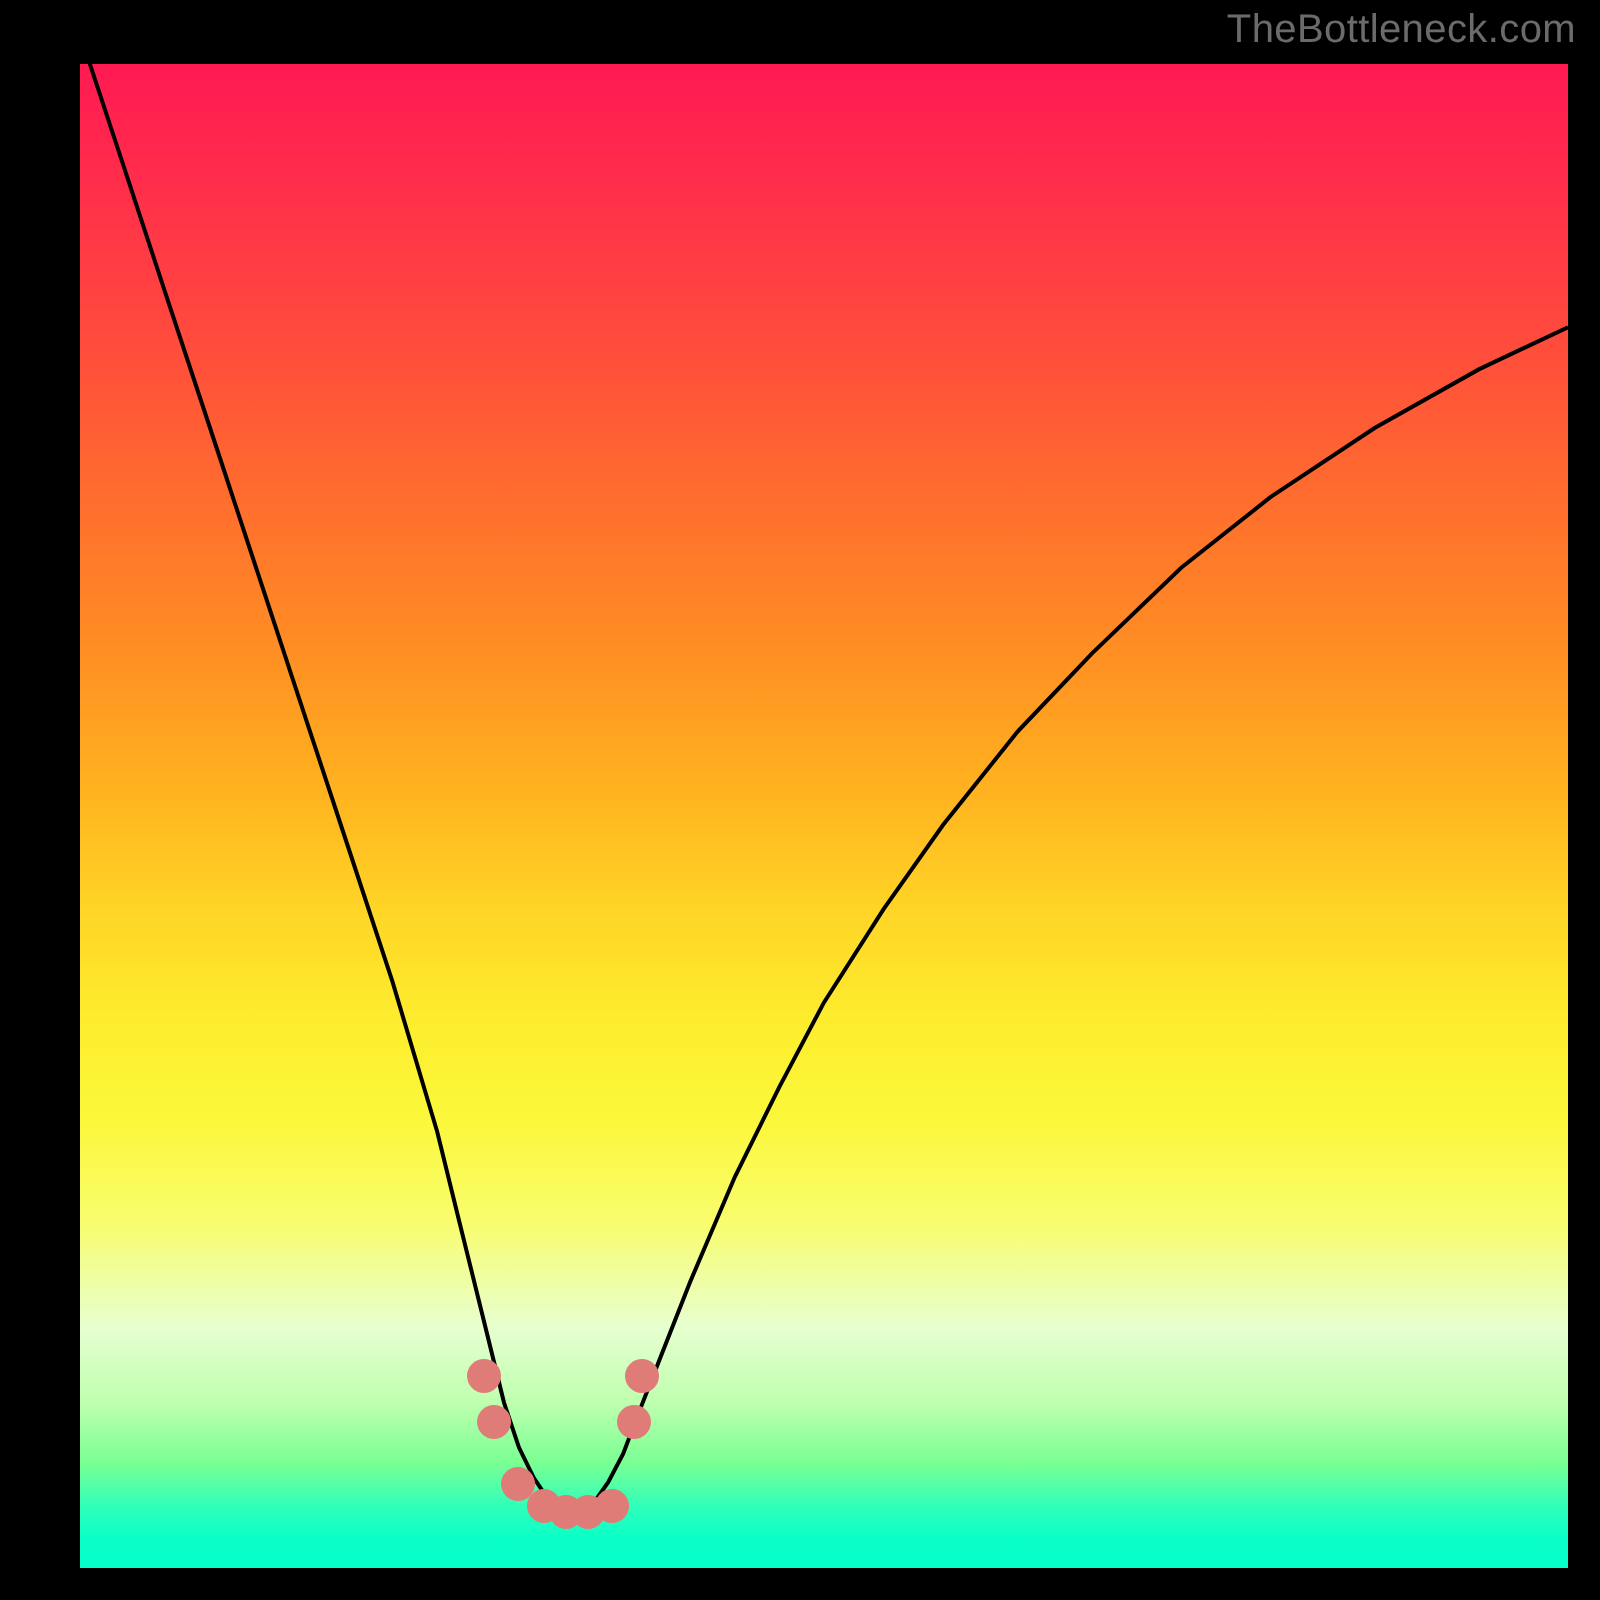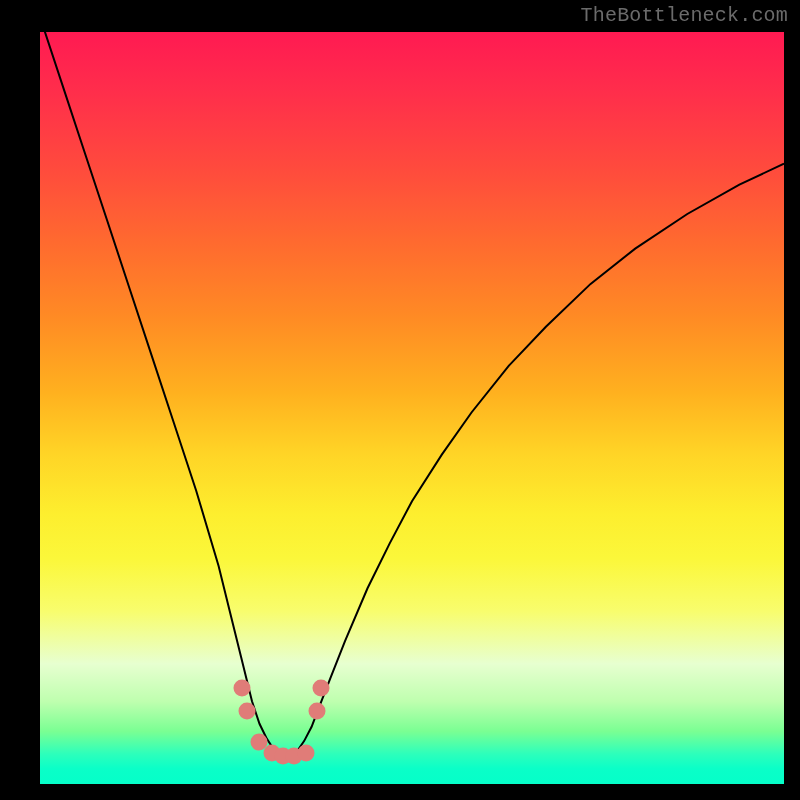--- a/index.html
+++ b/index.html
@@ -13,21 +13,20 @@
     }
     .watermark {
       position: absolute;
       top: 4px;
       right: 12px;
       color: #6b6b6b;
       font-size: 20px;
       font-weight: 400;
       z-index: 10;
       letter-spacing: 0.2px;
-      font-family: Liberation Mono, monospace;
     }
     .plot-area {
       position: absolute;
       left: 40px;
       top: 32px;
       width: 744px;
       height: 752px;
       overflow: hidden;
     }
     .gradient-bg {

